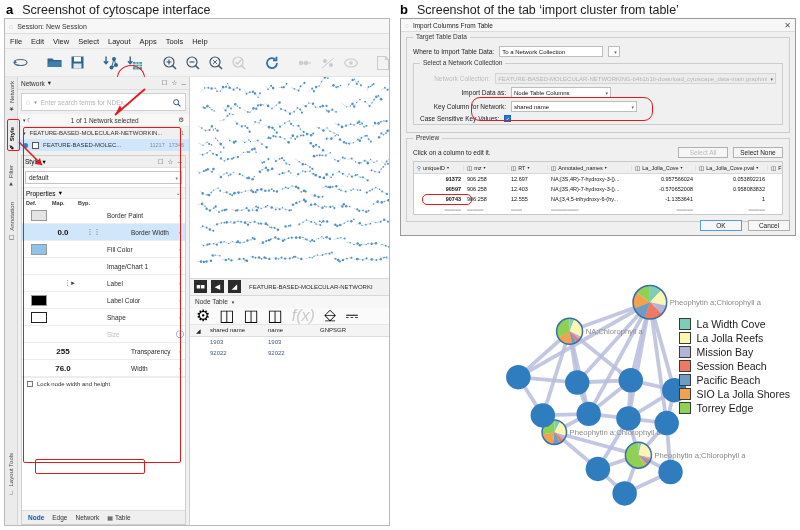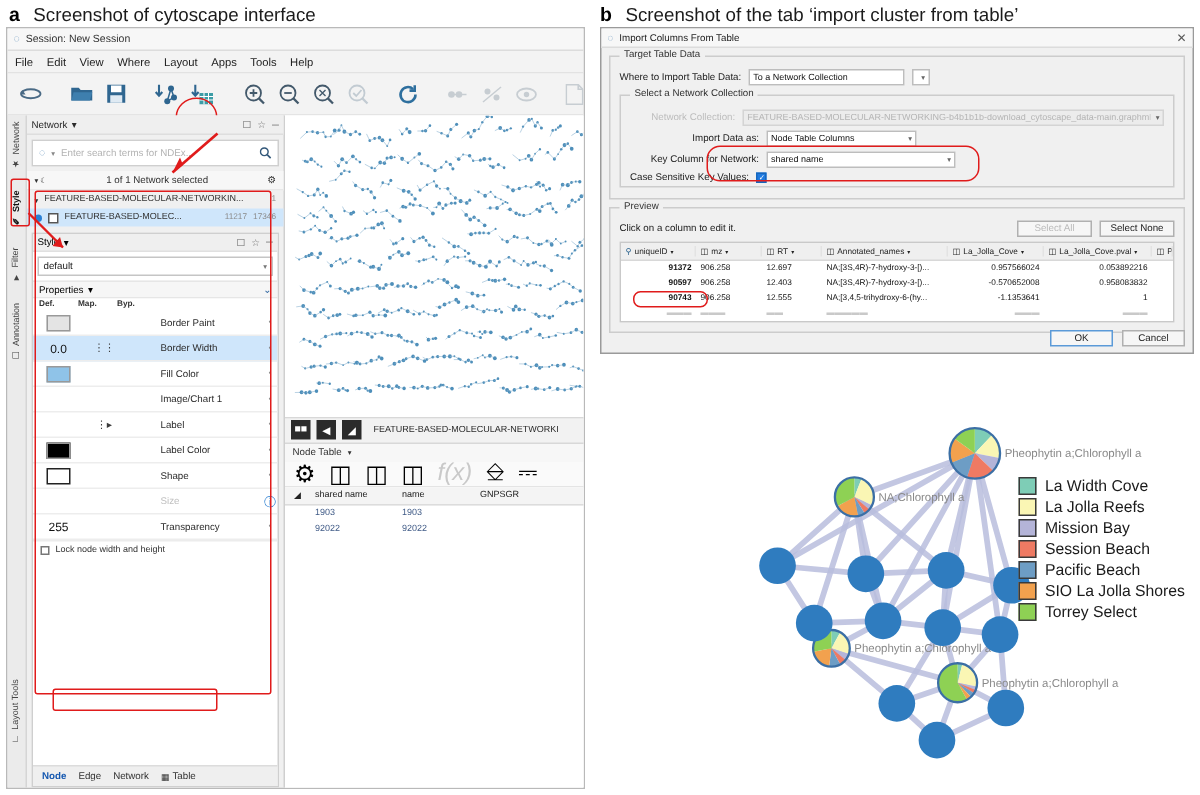--- a/index.html
+++ b/index.html
@@ -136,21 +136,21 @@
   .sb-props { display:flex; align-items:center; justify-content:space-between; padding:1px 4px; font-size:6.5px; background:#f6f6f6; border-top:1px solid #e6e6e6; border-bottom:1px solid #e6e6e6;}
   .sb-colhdr { display:flex; font-size:5.5px; color:#333; padding:1px 0 1px 4px; background:#fff;}
   .sb-colhdr span { width:26px; font-weight:bold;}
   .prop-row { display:flex; align-items:center; height:17px; border-bottom:1px solid #ededed; font-size:6.5px;}
   .prop-row.sel { background:#cfe6fb; }
   .pc-def { width:34px; display:flex; align-items:center; justify-content:center; }
   .pc-map { width:27px; display:flex; align-items:center; justify-content:center; color:#3b3b3b; font-size:7px;}
   .pc-byp { width:24px; }
   .pc-name { flex:1; color:#2b2b2b; }
   .pc-arrow { width:10px; text-align:center; color:#777; font-size:6px;}
-  .val-num { font-weight:normal; font-size:8px; color:#111; }
+  .val-num { font-weight:bold; font-size:8px; color:#111;margin-left:24px; }
   .sw { width:16px; height:11px; border:1px solid #999; }
   .lock-row { display:flex; align-items:center; gap:4px; padding:3px 5px; font-size:6px; color:#333; border-top:1px solid #ececec;}
   .chk { width:6px;height:6px;border:1px solid #777;background:#fff;display:inline-block;}
 
   .bottom-tabs {
     height:14px; display:flex; align-items:center; gap:8px;
     padding-left:6px; font-size:6.5px; color:#333;
     background:#efefef; border-top:1px solid #dcdcdc;
   }
   .bottom-tabs .bt.sel { color:#1558b0; font-weight:bold; }
@@ -217,21 +217,21 @@
 
     <div class="title-bar">
       <span class="tb-icon">◌</span>
       <span>Session: New Session</span>
     </div>
 
     <div class="menu-bar">
       <span>File</span>
       <span>Edit</span>
       <span>View</span>
-      <span>Where</span>
+      <span>Select</span>
       <span>Layout</span>
       <span>Apps</span>
       <span>Tools</span>
       <span>Help</span>
     </div>
 
     <div class="tool-bar">
       <div class="tbtn">
         <svg width="15" height="13" viewBox="0 0 15 13">
             <ellipse cx="7.5" cy="6.5" rx="6.5" ry="3" fill="none" stroke="#4a6a85" stroke-width="1.2"></ellipse>
@@ -517,20 +517,27 @@
             </div>
 
             <div class="prop-row">
               <span class="pc-def val-num">255</span>
               <span class="pc-map"></span>
               <span class="pc-byp"></span>
               <span class="pc-name">Transparency</span>
               <span class="pc-arrow">‹</span>
             </div>
 
+            <div class="prop-row">
+              <span class="pc-def val-num">76.0</span>
+              <span class="pc-map"></span>
+              <span class="pc-byp"></span>
+              <span class="pc-name">Width</span>
+              <span class="pc-arrow">‹</span>
+            </div>
 
             <div class="lock-row">
               <span class="chk"></span>
               <span>Lock node width and height</span>
             </div>
           </div>
 
           <div class="bottom-tabs">
             <span class="bt sel">Node</span>
             <span class="bt">Edge</span>
@@ -2118,17 +2125,17 @@
       <div class="lg-item">
         <span class="lg-sw" style="background: rgb(109, 157, 197);"></span>
         <span>Pacific Beach</span>
       </div>
       <div class="lg-item">
         <span class="lg-sw" style="background: rgb(242, 161, 78);"></span>
         <span>SIO La Jolla Shores</span>
       </div>
       <div class="lg-item">
         <span class="lg-sw" style="background: rgb(142, 209, 84);"></span>
-        <span>Torrey Select</span>
+        <span>Torrey Edge</span>
       </div>
     </div>
   </div>
 </div>
 
 </body></html>

